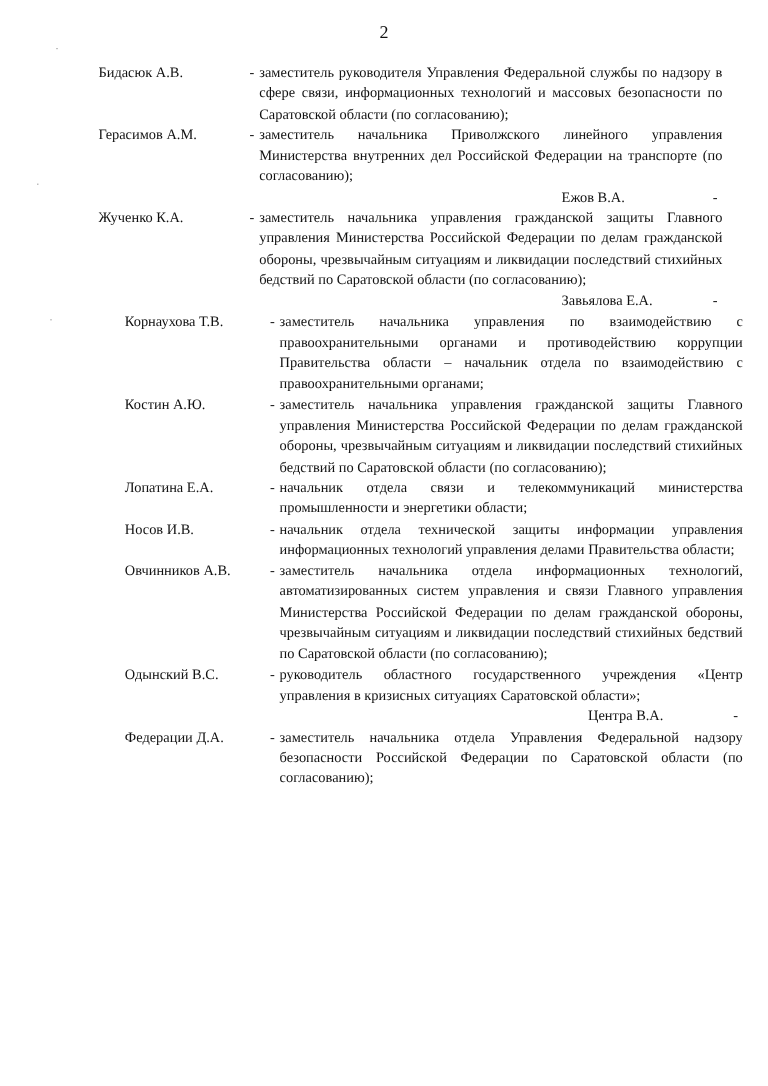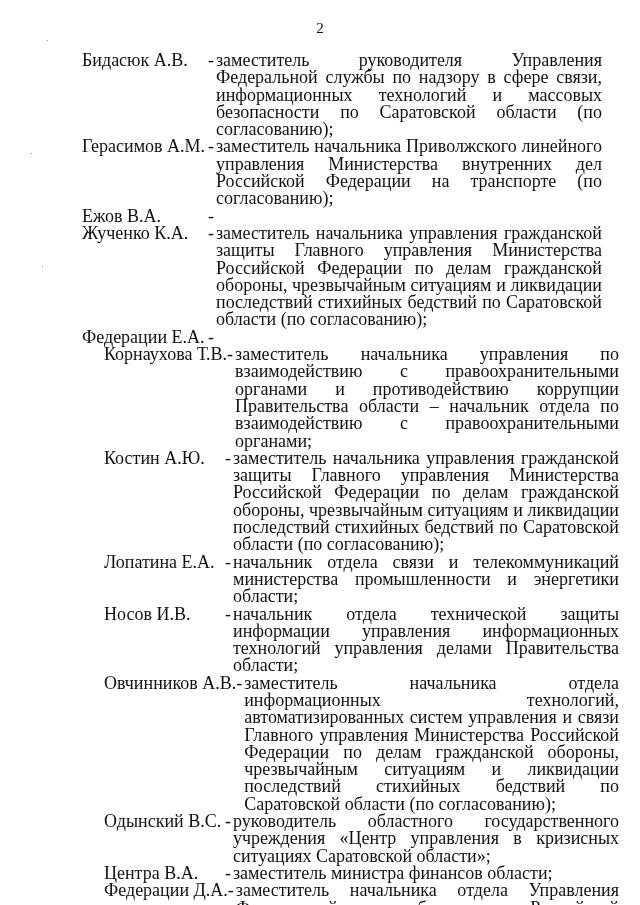--- a/index.html
+++ b/index.html
@@ -10,21 +10,21 @@
   }
   .page-number {
     position: absolute; top: 20px; left: 0; width: 640px;
     text-align: center; font-size: 15px; line-height: 17px;
   }
   .list {
     position: absolute; top: 52px; left: 82px; width: 520px;
   }
   .entry {
     display: flex; align-items: flex-start;
-    font-size: 18px; line-height: 17.3px;
+    font-size: 12px; line-height: 17.3px; justify-content: flex-end;
   }
   .entry.shift { margin-left: 22px; width: 515px; }
   .name {
     flex: 0 0 126px; white-space: nowrap;
   }
   .entry.shift .name { flex-basis: 121px; }
   .dash {
     flex: 0 0 8px; text-align: left;
   }
   .desc {
@@ -58,21 +58,21 @@
     <div class="entry">
       <span class="name">Ежов В.А.</span>
       <span class="dash">-</span>
     </div>
     <div class="entry">
       <span class="name">Жученко К.А.</span>
       <span class="dash">-</span>
       <span class="desc">заместитель начальника управления гражданской защиты Главного управления Министерства Российской Федерации по делам гражданской обороны, чрезвычайным ситуациям и ликвидации последствий стихийных бедствий по Саратовской области (по согласованию);</span>
     </div>
     <div class="entry">
-      <span class="name">Федерации Е.А.</span>
+      <span class="name">Завьялова Е.А.</span>
       <span class="dash">-</span>
     </div>
     <div class="entry shift">
       <span class="name">Корнаухова Т.В.</span>
       <span class="dash">-</span>
       <span class="desc">заместитель начальника управления по взаимодействию с правоохранительными органами и противодействию коррупции Правительства области – начальник отдела по взаимодействию с правоохранительными органами;</span>
     </div>
     <div class="entry shift">
       <span class="name">Костин А.Ю.</span>
       <span class="dash">-</span>
@@ -94,21 +94,20 @@
       <span class="desc">заместитель начальника отдела информационных технологий, автоматизированных систем управления и связи Главного управления Министерства Российской Федерации по делам гражданской обороны, чрезвычайным ситуациям и ликвидации последствий стихийных бедствий по Саратовской области (по согласованию);</span>
     </div>
     <div class="entry shift">
       <span class="name">Одынский В.С.</span>
       <span class="dash">-</span>
       <span class="desc">руководитель областного государственного учреждения «Центр управления в кризисных ситуациях Саратовской области»;</span>
     </div>
     <div class="entry shift">
       <span class="name">Центра В.А.</span>
       <span class="dash">-</span>
-      <span class="desc">заместитель министра финансов области;</span>
     </div>
     <div class="entry shift">
       <span class="name">Федерации Д.А.</span>
       <span class="dash">-</span>
       <span class="desc">заместитель начальника отдела Управления Федеральной надзору безопасности Российской Федерации по Саратовской области (по согласованию);</span>
     </div>
   </div>
 </div>
 
 </body></html>

